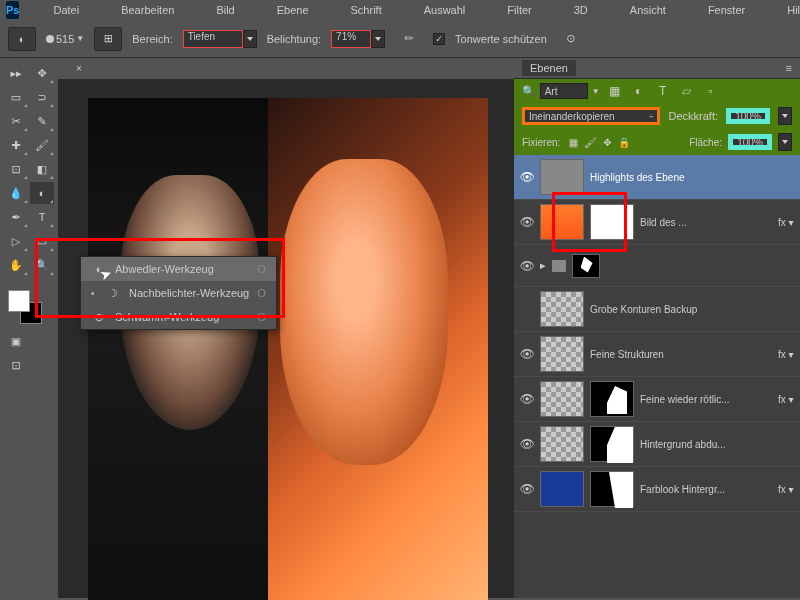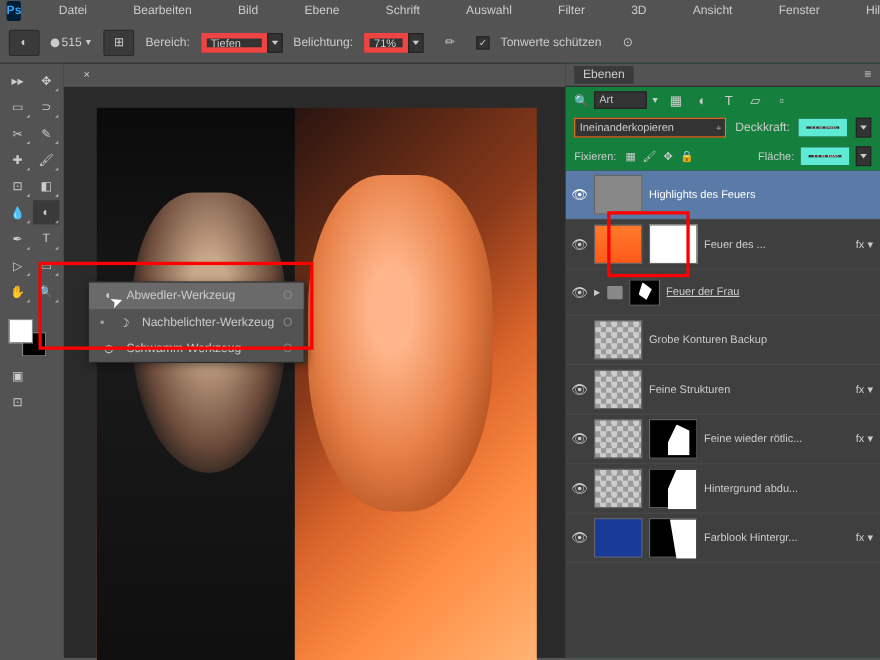--- a/index.html
+++ b/index.html
@@ -5,21 +5,21 @@
 * { margin: 0; padding: 0; box-sizing: border-box; font-family: "Segoe UI", Tahoma, sans-serif; }
 body { background: #535353; width: 800px; height: 600px; overflow: hidden; color: #ccc; font-size: 11px; }
 .menubar { background: #535353; height: 20px; display: flex; align-items: center; padding: 0 6px; gap: 2px; }
 .ps-logo { width: 22px; height: 18px; background: #001e36; color: #31a8ff; font-weight: bold; font-size: 11px; display: flex; align-items: center; justify-content: center; border-radius: 2px; }
 .menu-item { padding: 2px 8px; cursor: pointer; margin-left: 24px; }
 .toolbar { background: #535353; height: 38px; display: flex; align-items: center; padding: 4px 8px; gap: 10px; border-bottom: 1px solid #2a2a2a; }
 .tool-icon { width: 28px; height: 24px; background: #3a3a3a; border: 1px solid #2a2a2a; border-radius: 2px; display: flex; align-items: center; justify-content: center; }
 .brush-size { display: flex; align-items: center; gap: 2px; justify-content: flex-end; }
 .brush-circle { width: 8px; height: 8px; border-radius: 50%; background: #ccc; }
 .lbl { font-size: 11px; color: #ccc; }
-.input-small { width: 60px; height: 18px; background: #333; border: 5px solid #ef4444; color: #ccc; padding: 0 4px; font-size: 10px; }
+.input-small { width: 60px; height: 18px; background: #333; border: 1px solid #ef4444; color: #ccc; padding: 0 4px; font-size: 10px; }
 .dropdown-arrow { width: 14px; height: 18px; background: #333; border: 1px solid #222; display: flex; align-items: center; justify-content: center; }
 .dropdown-arrow::after { content: ""; border-left: 3px solid transparent; border-right: 3px solid transparent; border-top: 4px solid #ccc; }
 .checkbox { width: 12px; height: 12px; background: #333; border: 1px solid #222; display: inline-flex; align-items: center; justify-content: center; }
 .checkbox.checked::after { content: "✓"; font-size: 9px; color: #ccc; }
 .workspace { display: flex; height: 540px; }
 .left-tools { width: 58px; background: #535353; display: flex; flex-direction: column; padding: 4px; gap: 2px; }
 .tool-row { display: flex; gap: 2px; }
 .tool-btn { width: 24px; height: 22px; background: #535353; display: flex; align-items: center; justify-content: center; cursor: pointer; position: relative; }
 .tool-btn.active { background: #3a3a3a; }
 .tool-btn.corner::after { content: ""; position: absolute; right: 1px; bottom: 1px; border-right: 3px solid #aaa; border-top: 3px solid transparent; }
@@ -34,30 +34,30 @@
 .face1 { position: absolute; left: 8%; top: 15%; width: 35%; height: 50%; background: radial-gradient(ellipse at 50% 40%, #c9a789 20%, #6b4a3a 60%, transparent 80%); border-radius: 40% 40% 50% 50%; }
 .face2 { position: absolute; right: 10%; top: 12%; width: 42%; height: 60%; background: radial-gradient(ellipse at 45% 40%, #ffb58a 15%, #e8824a 50%, #b5521f 80%); border-radius: 40% 40% 45% 45%; }
 .tool-flyout { position: absolute; top: 256px; left: 80px; background: #535353; border: 1px solid #2a2a2a; box-shadow: 2px 2px 8px rgba(0,0,0,0.5); z-index: 100; }
 .flyout-item { display: flex; align-items: center; padding: 4px 10px; gap: 8px; font-size: 11px; cursor: pointer; min-width: 180px; }
 .flyout-item.sel { background: #6a6a6a; }
 .flyout-item .key { margin-left: auto; color: #888; }
 .flyout-icon { width: 16px; height: 16px; display: flex; align-items: center; justify-content: center; }
 .red-box { position: absolute; border: 3px solid #f00; pointer-events: none; z-index: 200; }
 .red-box.r1 { top: 238px; left: 35px; width: 250px; height: 80px; }
 .red-box.r2 { top: 192px; left: 552px; width: 75px; height: 60px; }
-.right-panel { width: 286px; background: #15803d; display: flex; flex-direction: column; }
+.right-panel { width: 286px; background: #4d7c0f; display: flex; flex-direction: column; }
 .panel-tab { background: #535353; padding: 4px 8px; font-size: 11px; border-bottom: 1px solid #2a2a2a; }
 .panel-tab .tab-active { background: #3a3a3a; padding: 2px 8px; }
 .panel-icons { display: flex; gap: 6px; padding: 4px 8px; align-items: center; }
 .panel-icons .pi { width: 18px; height: 16px; display: flex; align-items: center; justify-content: center; font-size: 12px; }
 .search-box { display: flex; align-items: center; gap: 4px; }
 .search-box input { width: 48px; height: 16px; background: #333; border: 1px solid #222; color: #ccc; font-size: 10px; padding: 0 4px; }
 .blend-row { display: flex; align-items: center; padding: 4px 8px; gap: 8px; }
-.blend-select { flex: 1; height: 18px; background: #333; border: 1px solid #f97316; color: #ccc; font-size: 10px; padding: 0 4px; display: flex; align-items: center; }
-.opacity-input { width: 44px; height: 16px; background: #333; border: 7px solid #5eead4; color: #ccc; font-size: 10px; text-align: center; }
+.blend-select { flex: 1; height: 18px; background: #333; border: 3px solid #f97316; color: #ccc; font-size: 10px; padding: 0 4px; display: flex; align-items: center; }
+.opacity-input { width: 44px; height: 16px; background: #333; border: 5px solid #5eead4; color: #ccc; font-size: 10px; text-align: center; }
 .lock-row { display: flex; align-items: center; padding: 4px 8px; gap: 6px; font-size: 10px; }
 .lock-icons { display: flex; gap: 3px; }
 .lock-icons span { width: 14px; height: 14px; display: flex; align-items: center; justify-content: center; }
 .layers-list { flex: 1; overflow-y: auto; background: #3f3f3f; }
 .layer-row { display: flex; align-items: center; padding: 4px 6px; border-bottom: 1px solid #4a4a4a; min-height: 42px; gap: 6px; }
 .layer-row.selected { background: #5a7aa8; color: #fff; }
 .eye { width: 14px; height: 14px; display: flex; align-items: center; justify-content: center; font-size: 12px; }
 .layer-thumb { width: 44px; height: 36px; background: #888; border: 1px solid #666; flex-shrink: 0; }
 .layer-thumb.checker { background: repeating-conic-gradient(#ccc 0 25%, #999 0 50%) 0 0/10px 10px; }
 .layer-thumb.white { background: #fff; }
@@ -210,37 +210,36 @@
         <span>🔒</span>
       </div>
       <span style="margin-left:auto">Fläche:</span>
       <input class="opacity-input" value="100%" style="">
       <div class="dropdown-arrow"></div>
     </div>
     <div class="layers-list" id="layers-list">
         <div class="layer-row selected">
           <div class="eye">👁</div>
           <div class="layer-thumb " style="background: rgb(136, 136, 136);"></div>
-          <div class="layer-name">Highlights des Feuers</div>
+          <div class="layer-name">Highlights des Ebene</div>
         </div>
         <div class="layer-row">
           <div class="eye">👁</div>
           <div class="layer-thumb orange"></div>
           <div class="layer-thumb white"></div>
-          <div class="layer-name">Feuer des ...</div>
+          <div class="layer-name">Bild des ...</div>
           <span class="fx-icon">fx ▾</span>
         </div>
         <div class="layer-row">
           <div class="eye">👁</div>
           <span>▸</span>
           <div class="group-icon"></div>
           <div class="mask-thumb" style="width: 28px; height: 24px;">
             <div class="shape" style="top: 2px; left: 8px; width: 12px; height: 16px; clip-path: polygon(30% 0px, 100% 40%, 60% 100%, 0px 70%);"></div>
           </div>
-          <div class="layer-name underline">Feuer der Frau</div>
         </div>
         <div class="layer-row">
           <div class="eye"></div>
           <div class="layer-thumb checker"></div>
           <div class="layer-name">Grobe Konturen Backup</div>
         </div>
         <div class="layer-row">
           <div class="eye">👁</div>
           <div class="layer-thumb checker"></div>
           <div class="layer-name">Feine Strukturen</div>

